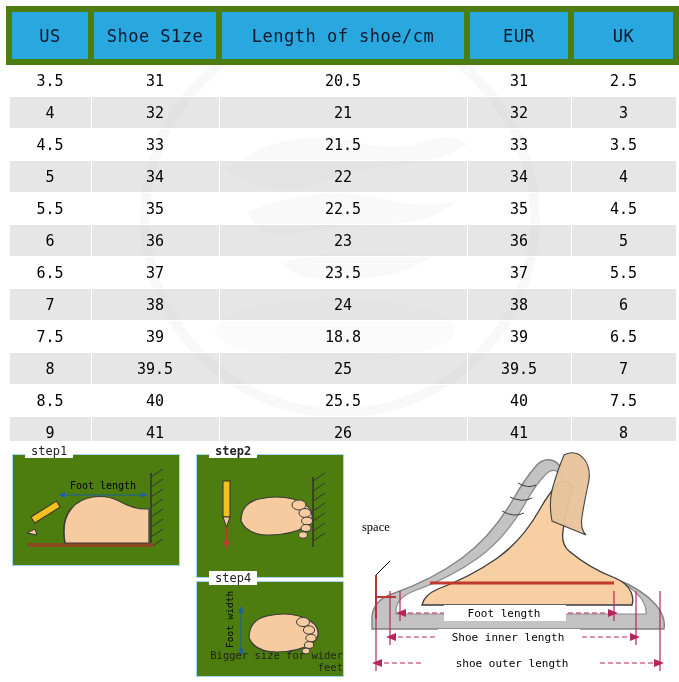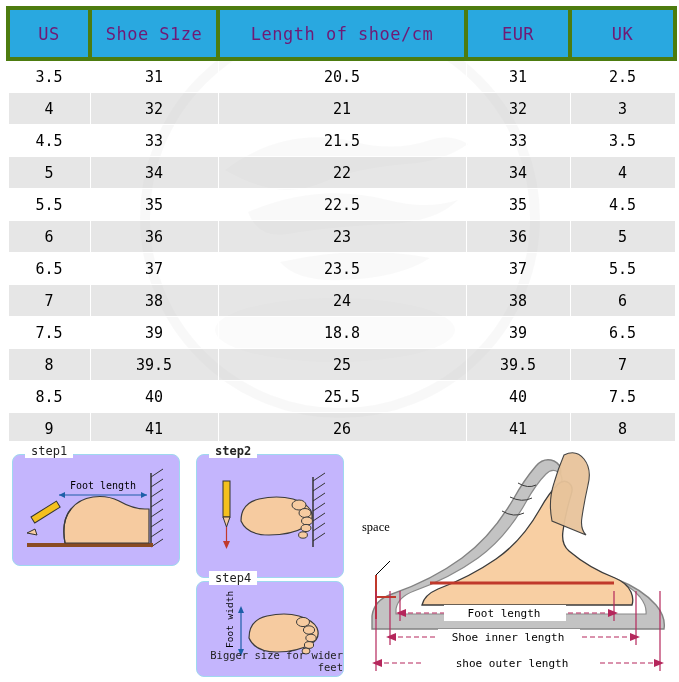--- a/index.html
+++ b/index.html
@@ -36,25 +36,25 @@
     position: absolute;
     left: 6px;
     top: 6px;
     width: 667px;
     border-collapse: collapse;
     table-layout: fixed;
     background: transparent;
   }
   .size-table th {
     background: #29a8e0;
-    color: #701a75;
+    color: #0f172a;
     font-weight: normal;
     font-size: 17px;
     height: 45px;
-    border: 4px solid #4d7c0f;
+    border: 6px solid #4d7c0f;
     text-align: center;
     letter-spacing: 0.5px;
   }
   .size-table td {
     height: 29px;
     font-size: 15px;
     text-align: center;
     border: 1px solid #ffffff;
     color: #000000;
   }
@@ -76,22 +76,22 @@
     left: 0;
     top: 441px;
     width: 679px;
     height: 241px;
     background: #ffffff;
   }
 
   .step-box {
     position: absolute;
     border: 1px solid #9fd8ef;
-    border-radius: 8px;
-    background: #c4b5fd;
+    border-radius: 0;
+    background: #4d7c0f;
     box-sizing: border-box;
   }
   .step-label {
     position: absolute;
     top: -11px;
     left: 12px;
     background: #ffffff;
     padding: 0 6px;
     font-size: 12px;
     color: #222222;

